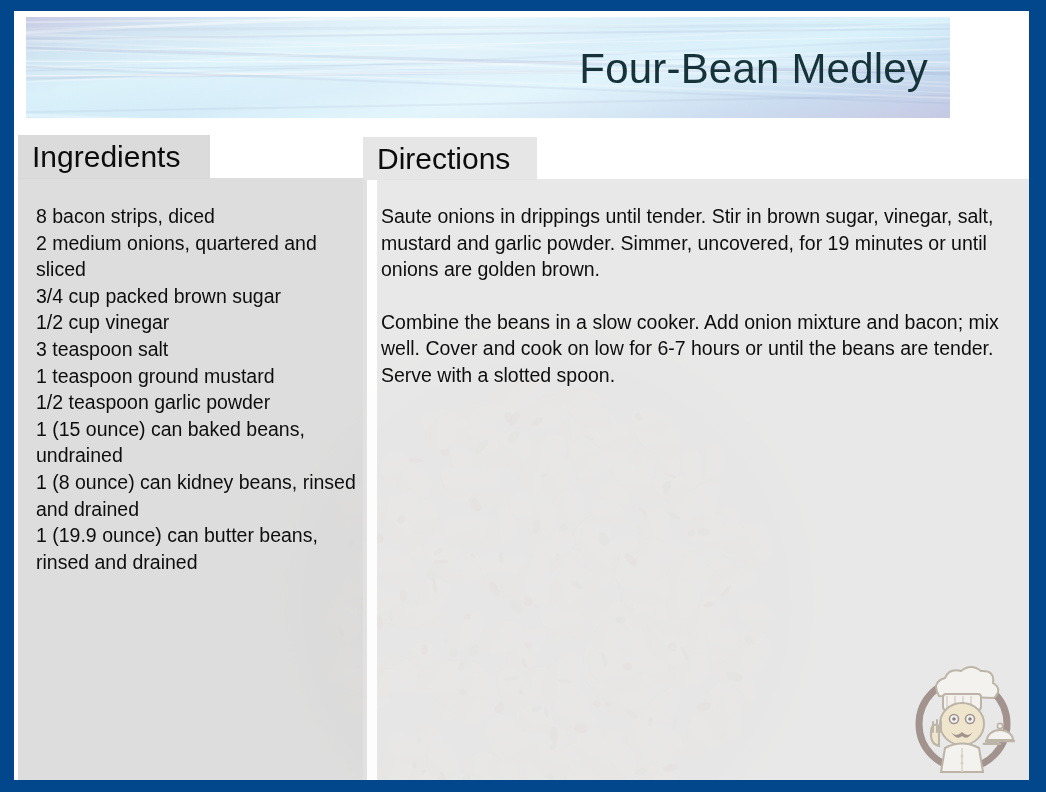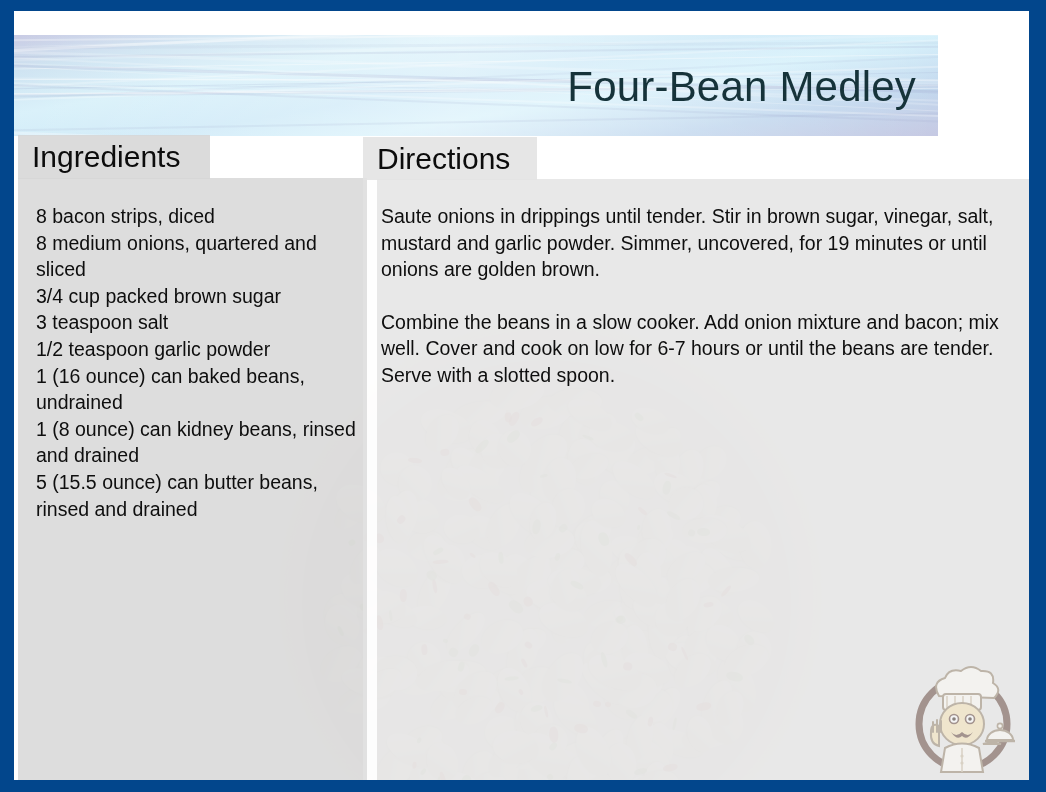--- a/index.html
+++ b/index.html
@@ -20,27 +20,26 @@
     position:absolute;
     left:14px; top:11px;
     width:1015px; height:769px;
     background:#ffffff;
     overflow:hidden;
   }
 
   
   .banner {
     position:absolute;
-    left:0px; top:6px;
+    left:12px; top:6px;
     width:924px; height:101px;
     background:
       linear-gradient(100deg, rgba(255,255,255,0) 0%, rgba(255,255,255,0.35) 48%, rgba(255,255,255,0) 100%),
       linear-gradient(170deg, #c9cbe4 0%, #cfe4f2 14%, #d9f1fa 30%, #cfeaf8 48%, #d7f1fb 62%, #c3d8ee 82%, #c6c9e3 100%);
     overflow:hidden;
-    margin-top:18px;
   }
   .banner .streak {
     position:absolute;
     left:-10%;
     width:120%;
     height:2px;
     background:rgba(255,255,255,0.55);
     transform-origin:left center;
   }
   .banner .streak.dark { background:rgba(150,160,200,0.25); }
@@ -519,27 +518,29 @@
 
     <div class="tab right">
       <span class="tab-label">Directions</span>
     </div>
     <div class="tab left">
       <span class="tab-label">Ingredients</span>
     </div>
 
     <div class="col-body left" id="ing-list">
         <div class="ing-line">8 bacon strips, diced</div>
-        <div class="ing-line">8 medium onions, quartered and sliced</div>
+        <div class="ing-line">2 medium onions, quartered and sliced</div>
         <div class="ing-line">3/4 cup packed brown sugar</div>
+        <div class="ing-line">1/2 cup vinegar</div>
         <div class="ing-line">3 teaspoon salt</div>
+        <div class="ing-line">1 teaspoon ground mustard</div>
         <div class="ing-line">1/2 teaspoon garlic powder</div>
-        <div class="ing-line">1 (16 ounce) can baked beans, undrained</div>
+        <div class="ing-line">1 (15 ounce) can baked beans, undrained</div>
         <div class="ing-line">1 (8 ounce) can kidney beans, rinsed and drained</div>
-        <div class="ing-line">5 (15.5 ounce) can butter beans, rinsed and drained</div>
+        <div class="ing-line">1 (19.9 ounce) can butter beans, rinsed and drained</div>
       </div>
 
     <div class="col-body right" id="dir-list">
         <p class="dir-para">Saute onions in drippings until tender. Stir in brown sugar, vinegar, salt, mustard and garlic powder. Simmer, uncovered, for 19 minutes or until onions are golden brown.</p>
         <p class="dir-para">Combine the beans in a slow cooker. Add onion mixture and bacon; mix well. Cover and cook on low for 6-7 hours or until the beans are tender. Serve with a slotted spoon.</p>
       </div>
 
     <div class="chef">
       <svg viewBox="0 0 120 120" width="120" height="120" aria-hidden="true">
         <circle cx="60" cy="68" r="44" fill="none" stroke="#6b4f46" stroke-width="7"></circle>

